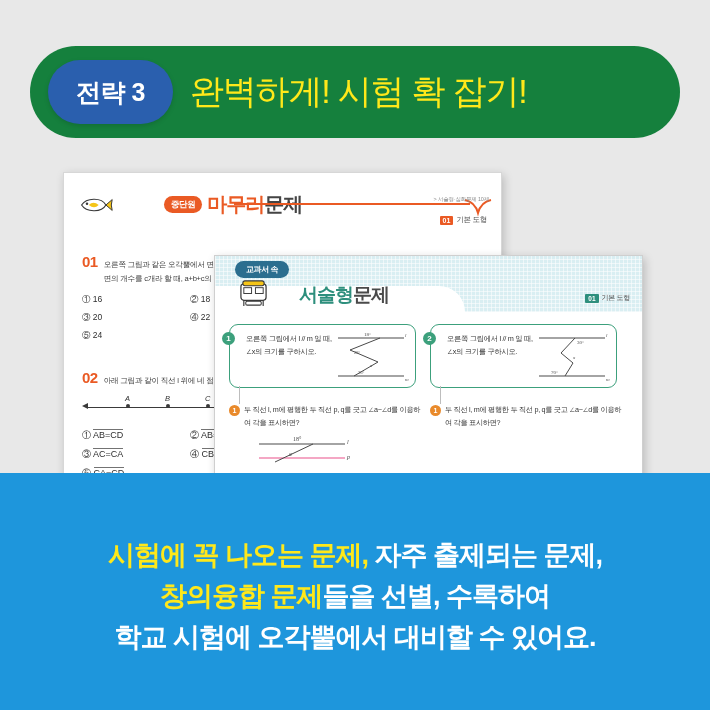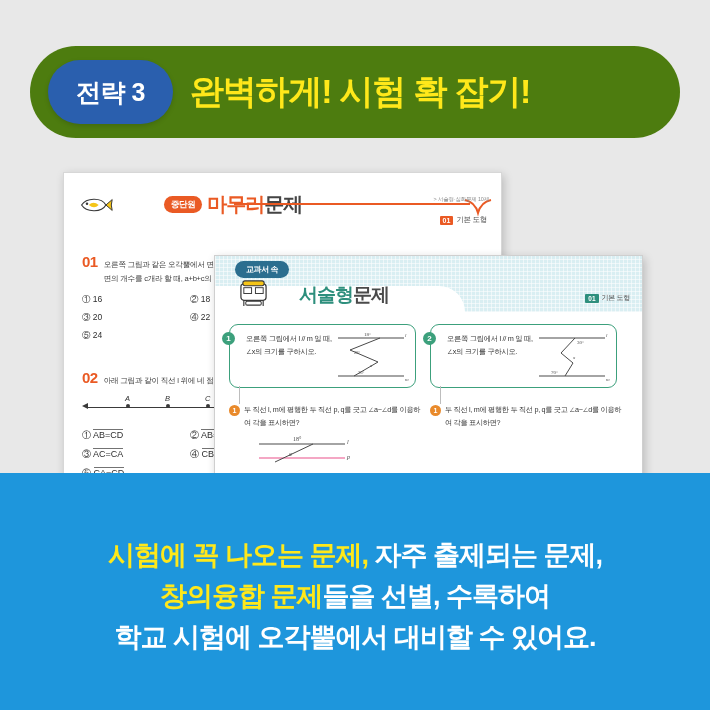--- a/index.html
+++ b/index.html
@@ -24,21 +24,21 @@
     background: #e8e8e8;
   }
 
   
   .banner {
     position: absolute;
     left: 30px;
     top: 46px;
     width: 650px;
     height: 92px;
-    background: #4d7c0f;
+    background: #15803d;
     border-radius: 46px;
     display: flex;
     align-items: center;
   }
   .strategy-pill {
     position: absolute;
     left: 18px;
     top: 14px;
     width: 125px;
     height: 64px;
@@ -57,21 +57,21 @@
   }
   .banner-title {
     position: absolute;
     left: 160px;
     top: 0;
     height: 92px;
     display: flex;
     align-items: center;
     color: #ffe81a;
     font-size: 34px;
-    font-weight: bold;
+    font-weight: normal;
     letter-spacing: -1.2px;
     white-space: nowrap;
   }
 
   
   .bottom-block {
     position: absolute;
     left: 0;
     top: 473px;
     width: 710px;

